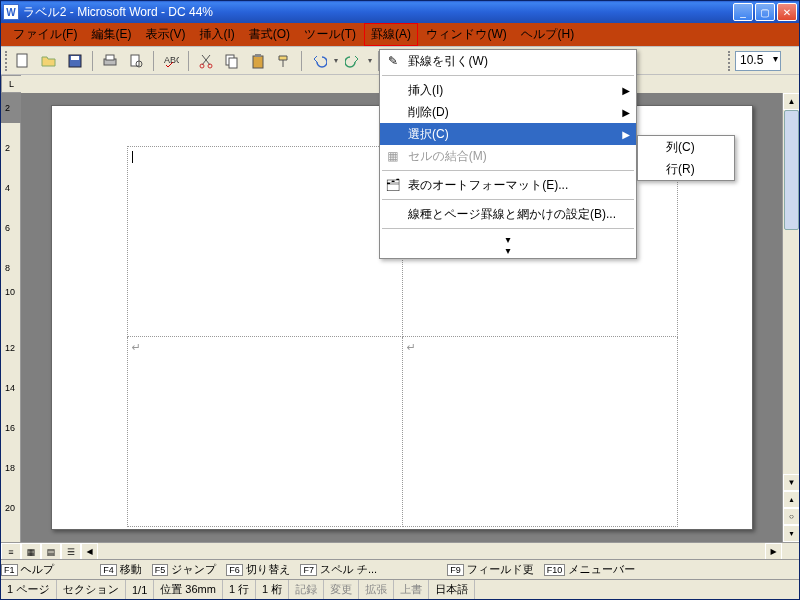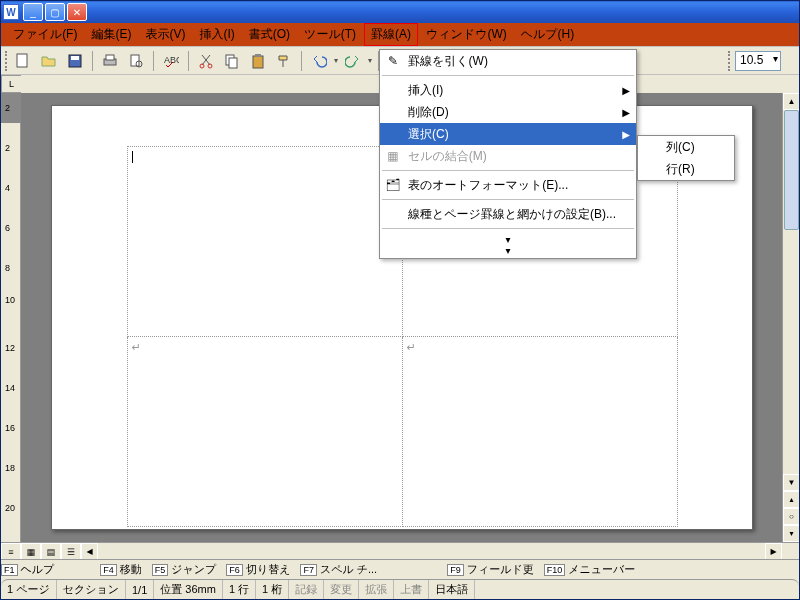--- a/index.html
+++ b/index.html
@@ -45,21 +45,21 @@
   .scroll-v .thumb { position:absolute; left:1px; width:15px; background:#cdd9ee; border:1px solid #8aa; border-radius:2px; }
   .scroll-h-row { height:17px; background:#ece9d8; display:flex; border-top:1px solid #999; }
   .scroll-h-row .viewbtn { width:20px; height:17px; border:1px solid #fff; display:flex; align-items:center; justify-content:center; font-size:9px; }
   .scroll-h-row .track { flex:1; background:#ece9d8; position:relative; }
   .scroll-h-row .arrow { width:17px; height:17px; border:1px solid #fff; display:flex; align-items:center; justify-content:center; font-size:8px; }
   
   .fkeybar { height:20px; background:#ece9d8; border-top:1px solid #999; display:flex; align-items:center; font-size:11px; overflow:hidden; }
   .fkey { display:flex; align-items:center; margin-right:10px; }
   .fkey .box { border:1px solid #888; background:#fff; padding:0 2px; margin-right:3px; font-size:9px; }
   
-  .statusbar { height:20px; background:#ece9d8; border-top:1px solid #999; display:flex; align-items:center; font-size:11px;border-radius:7px; }
+  .statusbar { height:20px; background:#ece9d8; border-top:1px solid #999; display:flex; align-items:center; font-size:11px; }
   .statusbar .cell { border-right:1px solid #bbb; padding:0 6px; height:100%; display:flex; align-items:center; }
   .statusbar .dim { color:#888; }
   
   .dropdown { position:absolute; background:#fff; border:1px solid #8b8b8b; box-shadow:2px 2px 4px rgba(0,0,0,.3); z-index:50; }
   .dropdown .row { height:22px; display:flex; align-items:center; padding:0 24px 0 28px; position:relative; white-space:nowrap; cursor:default; }
   .dropdown .row.disabled { color:#9b9b9b; }
   .dropdown .row.highlight { background:#316ac5; color:#fff; }
   .dropdown .row .ic { position:absolute; left:4px; width:18px; text-align:center; }
   .dropdown .row .arrow { position:absolute; right:6px; font-size:10px; }
   .dropdown .sep { height:1px; background:#c0c0c0; margin:3px 2px; }
@@ -68,20 +68,21 @@
   .iconbar-left { width:26px; padding-left:3px; }
   svg { display:block; }
 </style>
 </head>
 <body>
 
 <div class="window">
 
   <div class="titlebar">
     <span class="icon">W</span>
+    <span class="title">ラベル2 - Microsoft Word  - DC 44%</span>
     <div class="winbtns">
       <div class="winbtn">_</div>
       <div class="winbtn">▢</div>
       <div class="winbtn close">✕</div>
     </div>
   </div>
 
   <div class="menubar">
     <span class="menuitem"><span>ファイル(F)</span></span>
     <span class="menuitem"><span>編集(E)</span></span>
@@ -204,21 +205,21 @@
   </div>
 
   <div class="docarea">
     <div class="ruler-v" id="rulerV">
       <div class="shade" style="top:0;height:30px"></div>
     <span class="num" style="top: 10px;">2</span>
         <span class="num" style="top: 50px;">2</span>
         <span class="num" style="top: 90px;">4</span>
         <span class="num" style="top: 130px;">6</span>
         <span class="num" style="top: 170px;">8</span>
-        <span class="num" style="top: 202px;">10</span>
+        <span class="num" style="top: 194px;">10</span>
         <span class="num" style="top: 250px;">12</span>
         <span class="num" style="top: 290px;">14</span>
         <span class="num" style="top: 330px;">16</span>
         <span class="num" style="top: 370px;">18</span>
         <span class="num" style="top: 410px;">20</span>
       </div>
     <div class="page-wrap">
       <div class="page">
         <table class="tbl">
           <tbody>

